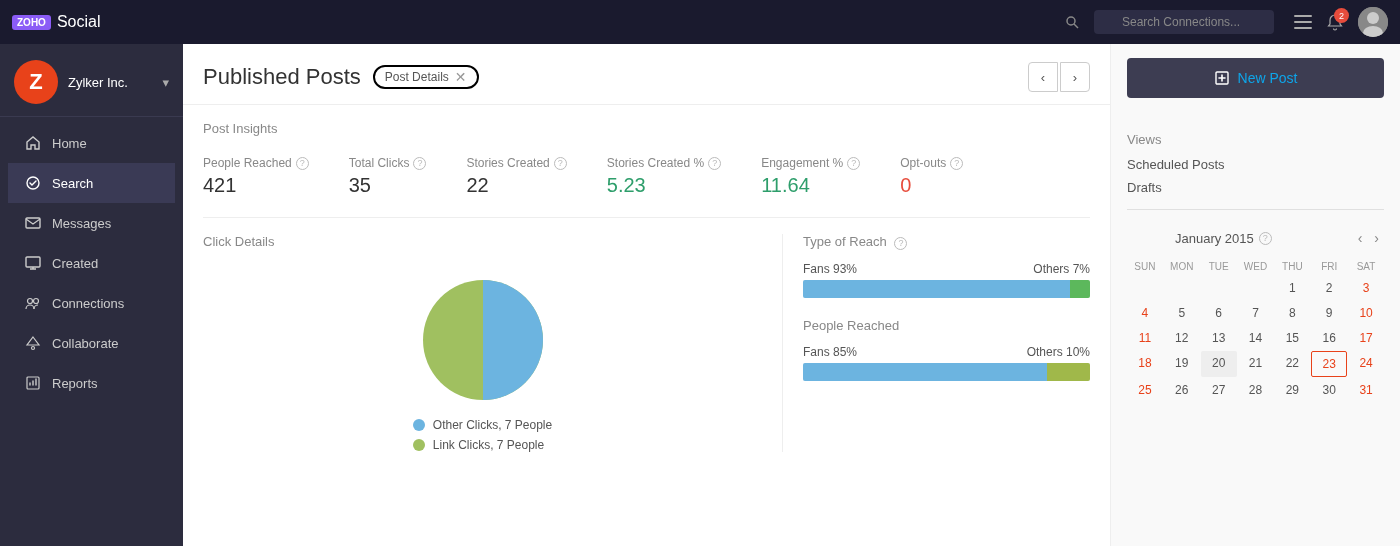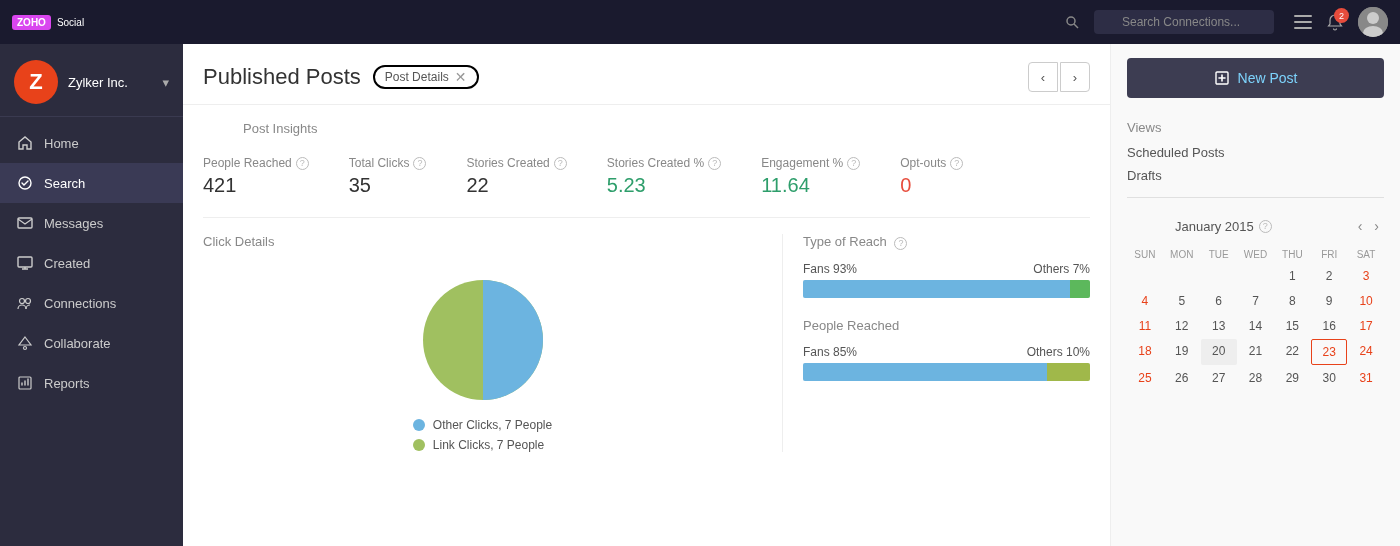--- a/index.html
+++ b/index.html
@@ -1,58 +1,58 @@
 <!DOCTYPE html>
 <html><head>
   <meta charset="utf-8">
   <style>
     * { box-sizing: border-box; margin: 0; padding: 0; }
     body { font-family: 'Segoe UI', Arial, sans-serif; font-size: 13px; background: #f5f5f5; display: flex; flex-direction: column; height: 546px; overflow: hidden; }
 
     
     .topbar { height: 44px; background: #1a1a2e; display: flex; align-items: center; padding: 0 12px; gap: 10px; flex-shrink: 0; }
     .zoho-logo { display: flex; align-items: center; gap: 6px; }
-    .zoho-badge { background: #d946ef; color: white; font-size: 10px; font-weight: bold; padding: 2px 5px; border-radius: 3px; }
-    .topbar-title { color: white; font-size: 10px; font-weight: 500; }
+    .zoho-badge { background: #8b5cf6; color: white; font-size: 10px; font-weight: bold; padding: 2px 5px; border-radius: 3px; }
+    .topbar-title { color: white; font-size: 16px; font-weight: 500; }
     .topbar-spacer { flex: 1; }
     .search-wrap { position: relative; display: flex; align-items: center; }
     .search-wrap svg { position: absolute; left: 8px; }
     .topbar-icons { display: flex; align-items: center; gap: 14px; margin-left: 10px; }
     .icon-btn { background: none; border: none; cursor: pointer; color: #aaa; display: flex; align-items: center; position: relative; }
     .badge { background: #e74c3c; color: white; font-size: 9px; border-radius: 50%; width: 15px; height: 15px; display: flex; align-items: center; justify-content: center; position: absolute; top: -5px; right: -5px; }
     .avatar { width: 30px; height: 30px; border-radius: 50%; background: #888; overflow: hidden; display: flex; align-items: center; justify-content: center; }
 
     
     .main-layout { display: flex; flex: 1; overflow: hidden; }
 
     
     .sidebar { width: 183px; background: #2c2c3e; color: white; display: flex; flex-direction: column; flex-shrink: 0; overflow-y: auto; }
     .sidebar-profile { padding: 16px 14px 12px; display: flex; align-items: center; gap: 10px; border-bottom: 1px solid #3a3a50; }
     .sidebar-avatar { width: 44px; height: 44px; border-radius: 50%; background: #e8421a; color: white; font-size: 22px; font-weight: bold; display: flex; align-items: center; justify-content: center; flex-shrink: 0; }
     .sidebar-company { color: white; font-size: 13px; font-weight: 500; }
     .sidebar-chevron { margin-left: auto; color: #aaa; }
-    .sidebar-nav { flex: 1; padding: 6px 0; }
+    .sidebar-nav { flex: 1; padding: 6px 8px; }
     .nav-item { display: flex; align-items: center; gap: 10px; padding: 11px 16px; color: #ccc; cursor: pointer; font-size: 13px; transition: background 0.15s; }
     .nav-item.active { background: #3a3a55; color: white; }
     .nav-icon { width: 18px; height: 18px; display: flex; align-items: center; justify-content: center; flex-shrink: 0; }
 
     
     .content-area { flex: 1; overflow-y: auto; background: white; padding: 0; }
     .content-header { padding: 18px 20px 12px; border-bottom: 1px solid #eee; display: flex; align-items: center; gap: 12px; }
     .page-title { font-size: 22px; font-weight: 400; color: #333; }
     .tag-pill { display: flex; align-items: center; gap: 6px; background: white; border: 2px solid #000000; border-radius: 14px; padding: 3px 10px; font-size: 12px; color: #555; }
     .tag-pill-close { cursor: pointer; color: #999; font-size: 14px; line-height: 1; }
     .nav-arrows { margin-left: auto; display: flex; gap: 2px; }
     .arrow-btn { background: white; border: 1px solid #ccc; width: 30px; height: 30px; display: flex; align-items: center; justify-content: center; cursor: pointer; font-size: 13px; color: #555; }
     .arrow-btn:first-child { border-radius: 4px 0 0 4px; }
     .arrow-btn:last-child { border-radius: 0 4px 4px 0; }
 
     .content-body { padding: 16px 20px; }
 
-    .section-label { font-size: 13px; color: #888; margin-bottom: 12px; font-weight: 400; margin-left: 40px; }
+    .section-label { font-size: 13px; color: #888; margin-bottom: 12px; font-weight: 400; }
 
     
     .insights-grid { display: flex; gap: 40px; padding: 8px 0 20px; border-bottom: 1px solid #eee; }
     .insight-item { display: flex; flex-direction: column; gap: 4px; }
     .insight-label { font-size: 12px; color: #888; display: flex; align-items: center; gap: 4px; }
     .insight-value { font-size: 20px; font-weight: 400; color: #333; }
     .insight-value.green { color: #2e9e6b; }
     .insight-value.red { color: #e74c3c; }
     .help-icon { width: 13px; height: 13px; border-radius: 50%; border: 1px solid #bbb; display: inline-flex; align-items: center; justify-content: center; font-size: 9px; color: #bbb; cursor: pointer; }
 
@@ -74,21 +74,21 @@
     .reach-section { margin-bottom: 20px; }
     .reach-title { font-size: 13px; color: #888; margin-bottom: 12px; }
     .reach-row { display: flex; align-items: center; justify-content: space-between; margin-bottom: 4px; font-size: 12px; color: #555; }
     .bar-track { height: 18px; background: #eee; border-radius: 2px; overflow: hidden; display: flex; margin-bottom: 10px; }
     .bar-fill-blue { background: #6cb4e0; height: 100%; }
     .bar-fill-green { background: #8dc26f; height: 100%; }
     .bar-fill-olive { background: #a0b84a; height: 100%; }
 
     
     .right-panel { width: 290px; background: #f9f9f9; border-left: 1px solid #eee; padding: 14px 16px; flex-shrink: 0; overflow-y: auto; }
-    .new-post-btn { width: 100%; background: #3d3d52; color: #7dd3fc; border: none; padding: 12px 0; border-radius: 4px; font-size: 14px; cursor: pointer; display: flex; align-items: center; justify-content: center; gap: 8px; margin-bottom: 22px; }
+    .new-post-btn { width: 100%; background: #3d3d52; color: #0ea5e9; border: none; padding: 12px 0; border-radius: 4px; font-size: 14px; cursor: pointer; display: flex; align-items: center; justify-content: center; gap: 8px; margin-bottom: 34px; }
     .right-section-title { font-size: 13px; color: #888; margin-bottom: 10px; font-weight: 400; }
     .views-links { display: flex; flex-direction: column; gap: 8px; margin-bottom: 18px; padding-bottom: 14px; border-bottom: 1px solid #e0e0e0; }
     .views-link { color: #555; font-size: 13px; cursor: pointer; text-decoration: none; }
 
     
     .calendar { margin-top: 4px; }
     .cal-header { display: flex; align-items: center; justify-content: space-between; margin-bottom: 10px; }
     .cal-title { font-size: 13px; color: #555; font-weight: 500; display: flex; align-items: center; gap: 5px; margin-left: 48px; }
     .cal-nav { display: flex; gap: 2px; }
     .cal-nav-btn { background: none; border: none; cursor: pointer; color: #888; font-size: 14px; padding: 2px 5px; }

